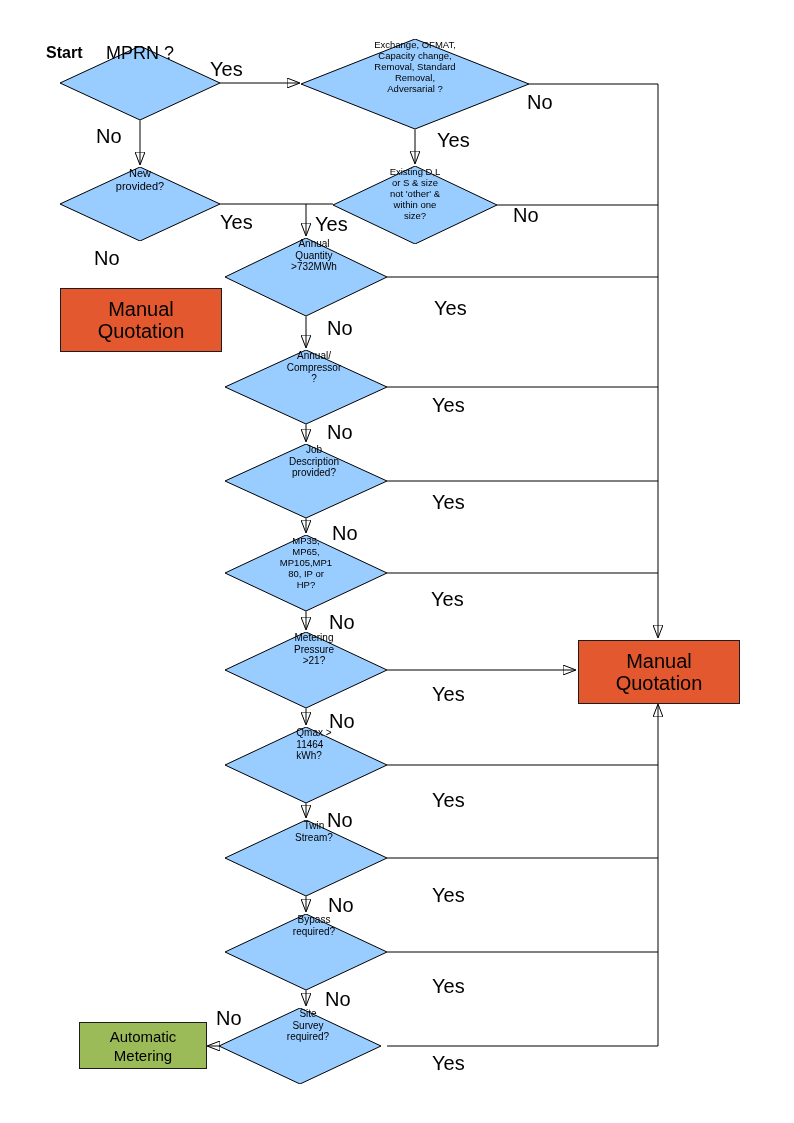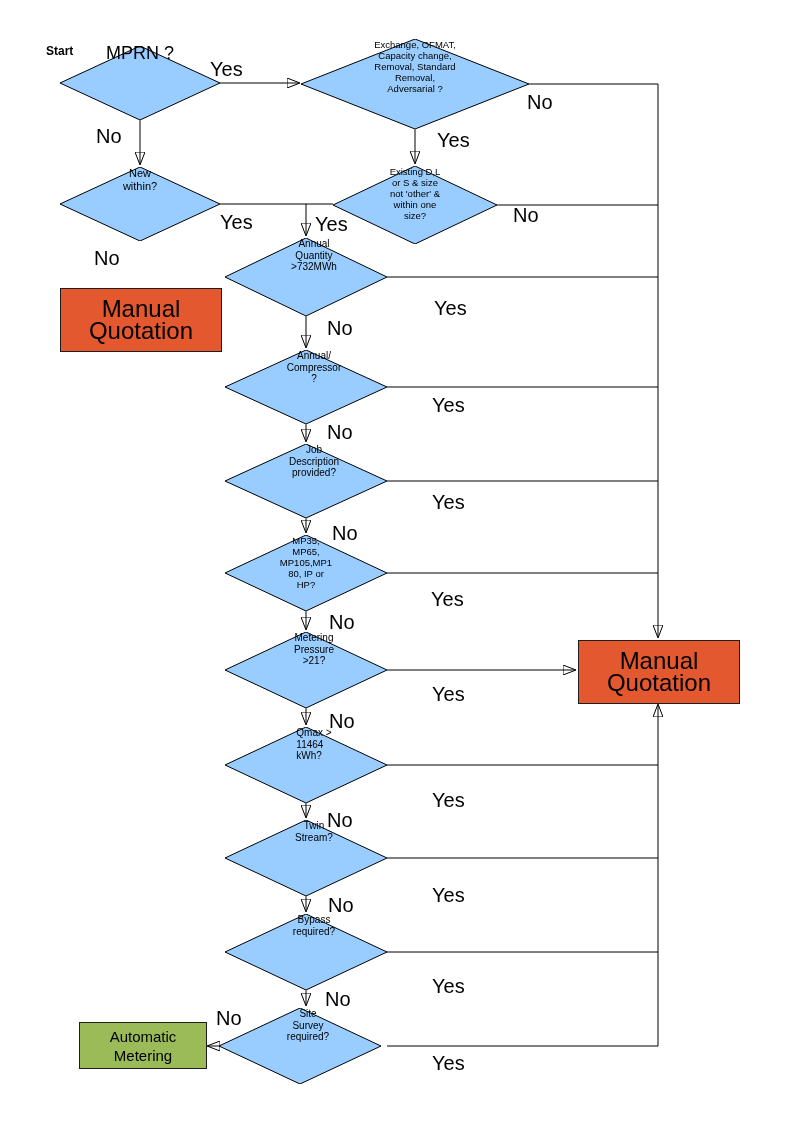--- a/index.html
+++ b/index.html
@@ -11,24 +11,24 @@
   .node>svg{position:absolute;left:0;top:0;width:100%;height:100%;}
   .node .lbl{position:relative;white-space:pre-line;}
   .diamond polygon{fill:var(--decision_fill,#99CCFF);stroke:var(--decision_border,#000);stroke-width:1;}
   .fs9{font-size:9.5px;line-height:11px;}
   .fs10{font-size:10px;line-height:11.5px;margin-left:16px;}
   .fs11{font-size:11px;line-height:12.5px;}
   .fs12{font-size:18px;line-height:14px;}
   .ta-left{text-align:left;}
   .box{position:absolute;display:flex;align-items:center;justify-content:center;text-align:center;
        border:1.5px solid #1d1d1d;white-space:pre-line;}
-  .box.manual{background:var(--manual_fill,#E4582F);font-size:24px;line-height:22px;}
+  .box.manual{background:var(--manual_fill,#E4582F);font-size:20px;line-height:22px;}
   .box.auto{background:var(--auto_fill,#9BBB59);font-size:15px;line-height:19px;}
   .edge-label{position:absolute;font-size:20px;line-height:22px;}
-  .start-label{position:absolute;left:46px;top:44px;font-size:12px;font-weight:bold;}
+  .start-label{position:absolute;left:46px;top:44px;font-size:16px;font-weight:bold;}
 </style>
 </head>
 <body>
 
 <div class="canvas">
 
   <svg class="wires" width="794" height="1123" viewBox="0 0 794 1123">
     <defs>
       <marker id="arr" markerWidth="13" markerHeight="10" refX="12" refY="5" orient="auto" markerUnits="userSpaceOnUse">
         <path d="M0,0 L13,5 L0,10 Z" fill="#000" stroke="none"></path>
@@ -81,21 +81,21 @@
 Removal, Standard
 Removal,
 Adversarial ?</div>
   </div>
 
   <div class="node diamond" style="left:60px;top:167px;width:160px;height:74px">
     <svg viewBox="0 0 160 74" preserveAspectRatio="none">
         <polygon points="80,0 160,37 80,74 0,37"></polygon>
       </svg>
     <div class="lbl fs11">New
-within?</div>
+provided?</div>
   </div>
 
   <div class="node diamond" style="left:333px;top:166px;width:164px;height:78px">
     <svg viewBox="0 0 164 78" preserveAspectRatio="none">
         <polygon points="82,0 164,39 82,78 0,39"></polygon>
       </svg>
     <div class="lbl fs9">Existing D,L
 or S &amp; size
 not 'other' &amp;
 within one

